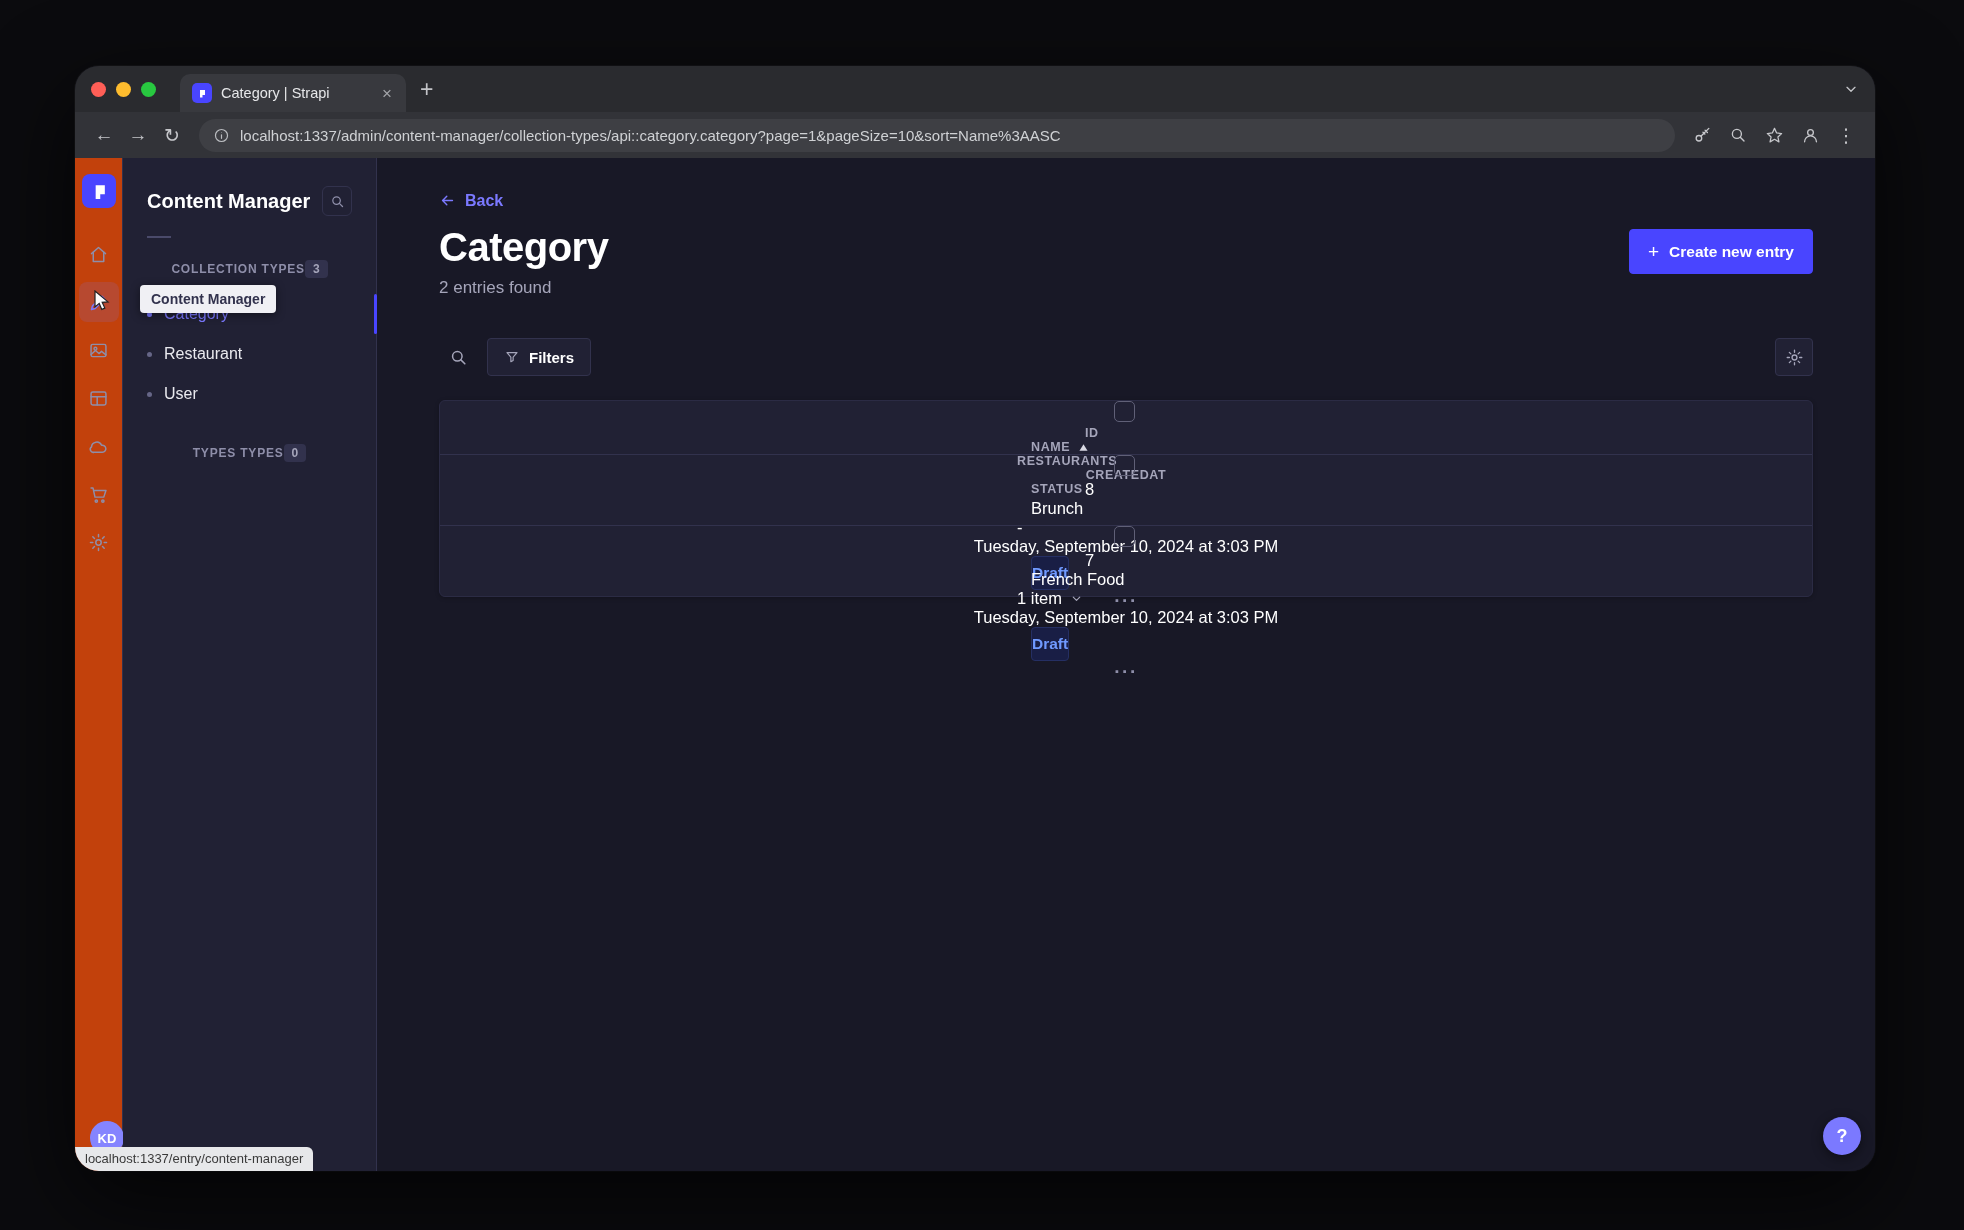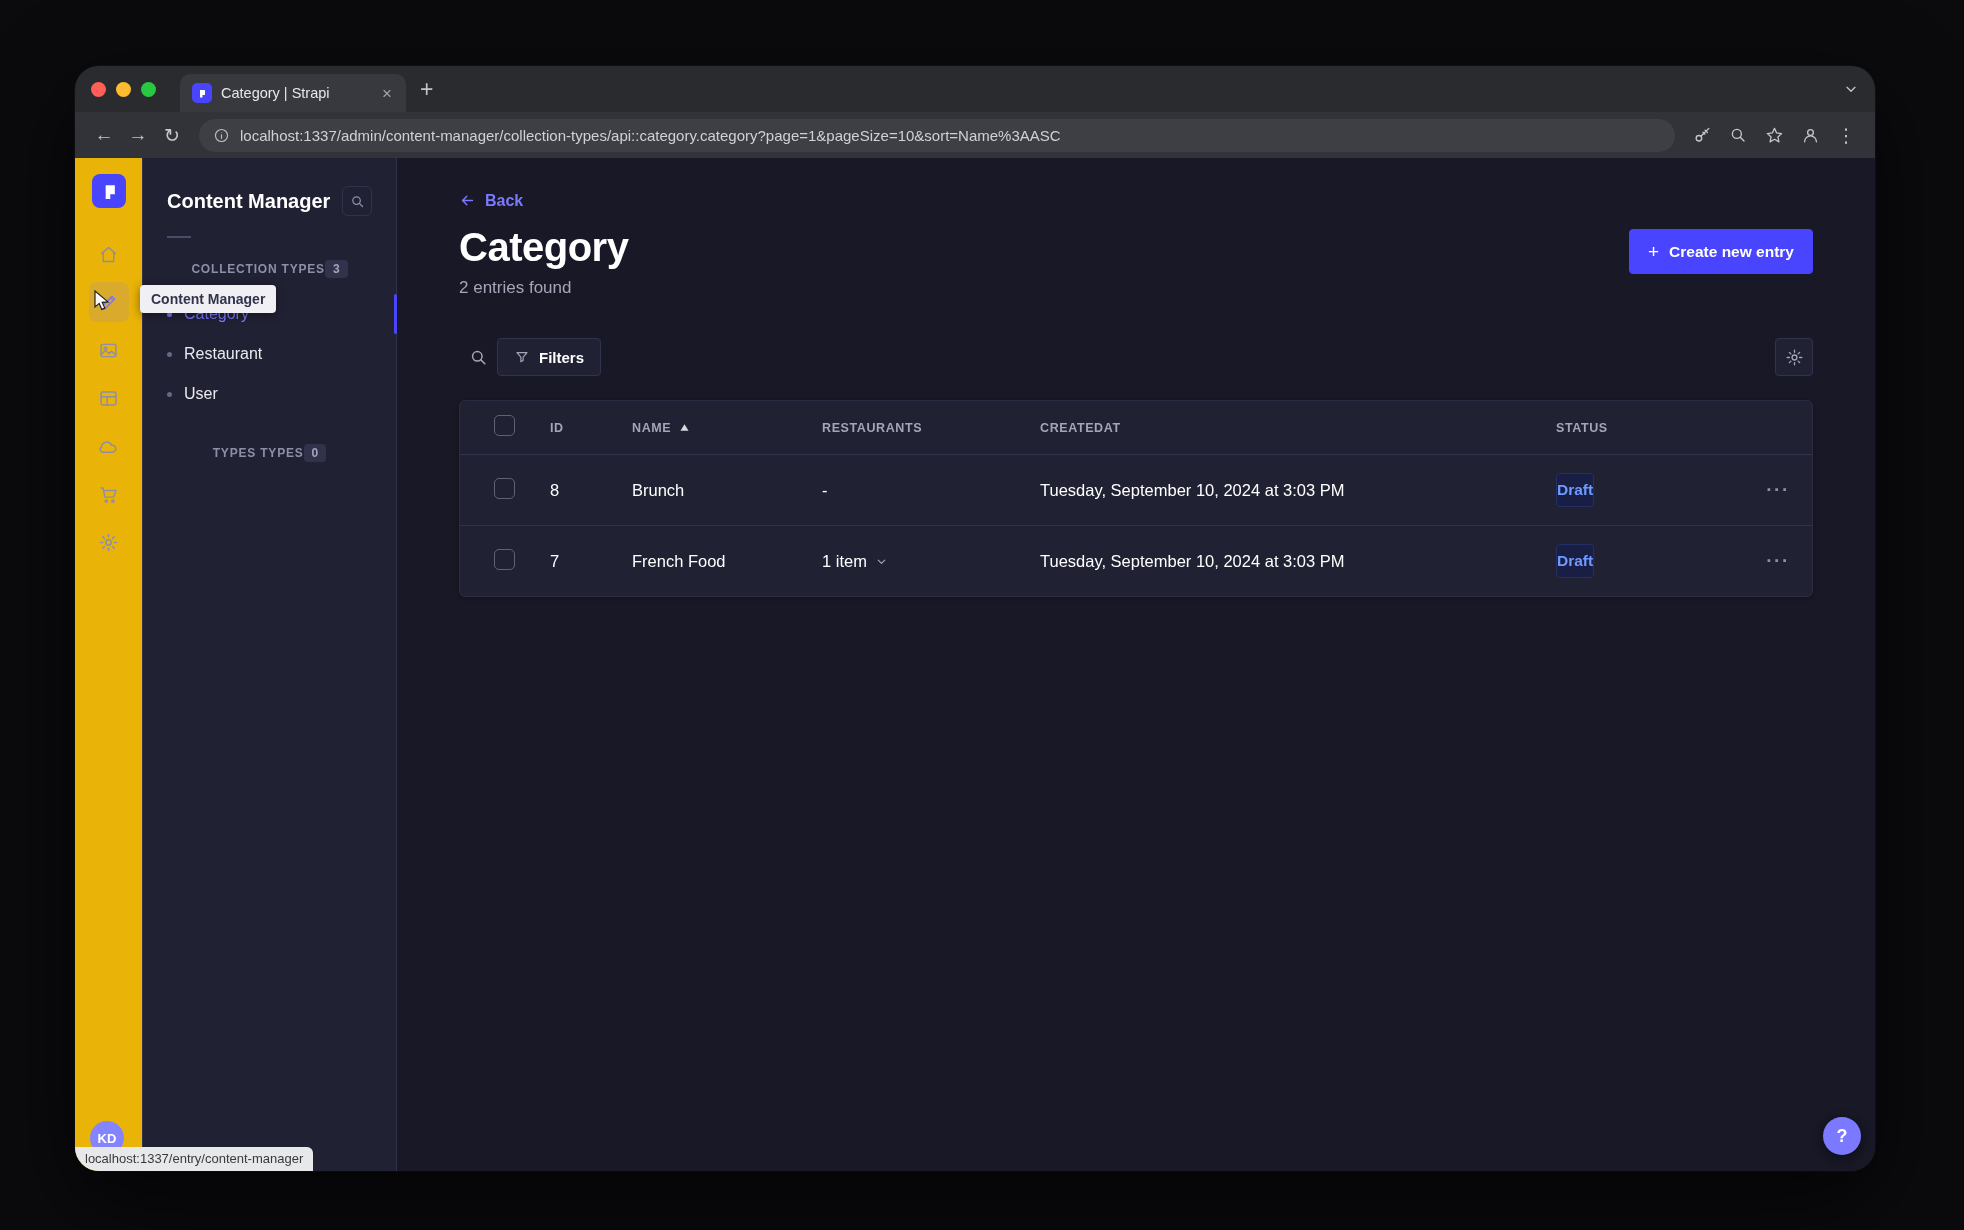--- a/index.html
+++ b/index.html
@@ -38,21 +38,21 @@
   .toolbar { height:46px; background:#323338; display:flex; align-items:center; padding:0 12px; flex:none; }
   .nav-ic { width:34px; height:34px; border-radius:50%; display:flex; align-items:center; justify-content:center; color:#c6c7cb; font-size:19px; }
   .pill { flex:1; min-width:0; height:33px; background:#3e3f44; border-radius:17px; display:flex; align-items:center; gap:10px; padding:0 14px; margin:0 10px; }
   .pill .info { color:#b9bbbf; flex:none; }
   .url { color:#cfd1d4; font-size:15px; white-space:nowrap; overflow:hidden; text-overflow:ellipsis; }
   .right-ics { display:flex; align-items:center; gap:2px; }
 
   
   .app { flex:1; min-height:0; display:flex; position:relative; background:#181826; }
 
-  .rail { width:68px; flex:none; background:#eab308; border-right:1px solid #32324d; display:flex; flex-direction:column; align-items:center; padding-top:16px; position:relative; }
+  .rail { width:48px; flex:none; background:#c2410c; border-right:1px solid #32324d; display:flex; flex-direction:column; align-items:center; padding-top:16px; position:relative; }
   .logo { width:34px; height:34px; border-radius:8px; background:#4945ff; display:flex; align-items:center; justify-content:center; }
   .rail-items { margin-top:26px; display:flex; flex-direction:column; gap:8px; }
   .rail-btn { width:40px; height:40px; border-radius:8px; display:flex; align-items:center; justify-content:center; color:#8e8ea9; }
   .rail-btn.active { background:rgba(123,121,255,.15); color:#7b79ff; }
   .avatar { position:absolute; left:15px; bottom:16px; width:34px; height:34px; border-radius:50%; background:#8584ff; color:#fff; font-size:13px; font-weight:700; display:flex; align-items:center; justify-content:center; }
 
   .subnav { width:254px; flex:none; background:#212134; border-right:1px solid #32324d; padding-top:28px; position:relative; }
   .subnav-head { display:flex; align-items:center; justify-content:space-between; padding:0 24px; height:30px; }
   .subnav-title { color:#fff; font-size:20px; font-weight:700; }
   .subnav-search { width:30px; height:30px; border:1px solid #32324d; border-radius:6px; background:transparent; display:flex; align-items:center; justify-content:center; color:#8e8ea9; }
@@ -77,27 +77,27 @@
 
   
   .main { flex:1; min-width:0; padding:34px 62px 0; position:relative; }
   .back { display:inline-flex; align-items:flex-start; gap:9px; color:#7b79ff; font-size:16px; font-weight:600; }
   .title-row { display:flex; align-items:flex-start; justify-content:space-between; margin-top:12px; }
   .page-title { color:#fff; font-size:40px; font-weight:700; letter-spacing:-.5px; }
   .subtitle { margin-top:8px; color:#a5a5ba; font-size:17px; }
   .create-btn { display:flex; align-items:center; gap:10px; background:#4945ff; border:1px solid #4945ff; border-radius:4px; color:#fff; font-size:15.5px; font-weight:600; padding:0 18px; height:45px; margin-top:4px; }
   .plus-glyph { font-size:19px; font-weight:400; line-height:1; }
 
-  .tools { display:flex; align-items:flex-start; margin-top:40px; }
+  .tools { display:flex; align-items:flex-start; gap:10px; margin-top:40px; }
   .icon-btn { width:38px; height:38px; border-radius:4px; display:flex; align-items:center; justify-content:center; color:#a5a5ba; background:transparent; border:none; }
   .filters-btn { display:flex; align-items:center; gap:9px; height:38px; padding:0 16px; background:#212134; border:1px solid #32324d; border-radius:4px; color:#fff; font-size:15px; font-weight:600; }
   .gear-btn { margin-left:auto; background:#212134; border:1px solid #32324d; }
 
   .table { margin-top:24px; background:#212134; border:1px solid #2b2b44; border-radius:6px; box-shadow:0 1px 4px rgba(0,0,0,.25); }
-  .trow { display:flex; align-items:center; height:71px; border-top:1px solid #32324d; padding:0 2px; }
+  .trow { display:flex; align-items:center; height:71px; border-top:1px solid #32324d; padding:0 2px;flex-direction:column; }
   .trow.head { height:53px; border-top:none; }
   .c-check { width:88px; padding-left:32px; flex:none; }
   .c-id { width:82px; flex:none; }
   .c-name { width:190px; flex:none; display:flex; align-items:center; gap:8px; }
   .c-rest { width:218px; flex:none; display:flex; align-items:center; gap:8px; }
   .c-created { flex:1; min-width:0; }
   .c-status { width:190px; flex:none; }
   .c-act { width:64px; flex:none; text-align:center; }
   .th { color:#a5a5ba; font-size:12.5px; font-weight:700; letter-spacing:.6px; }
   .td { color:#fff; font-size:16.5px; }

